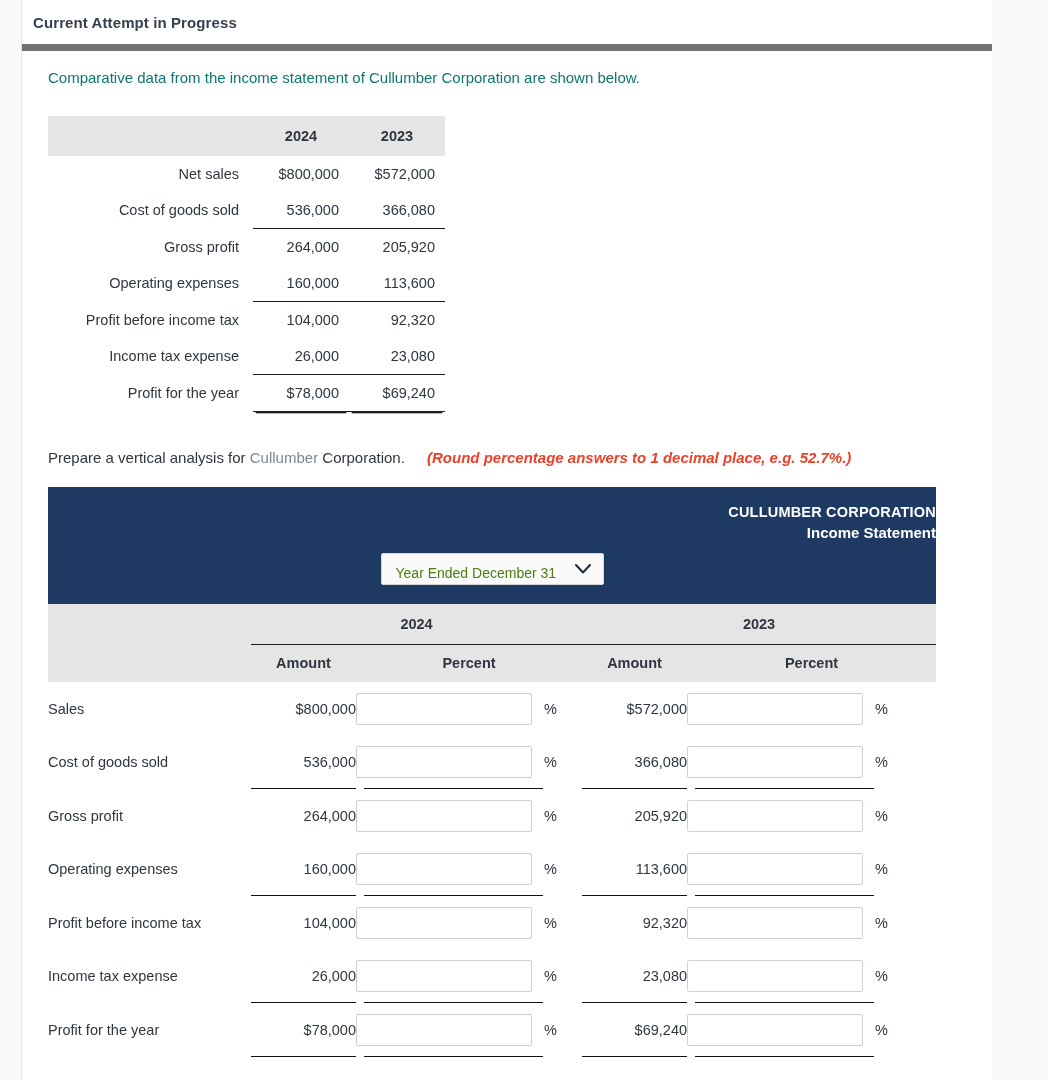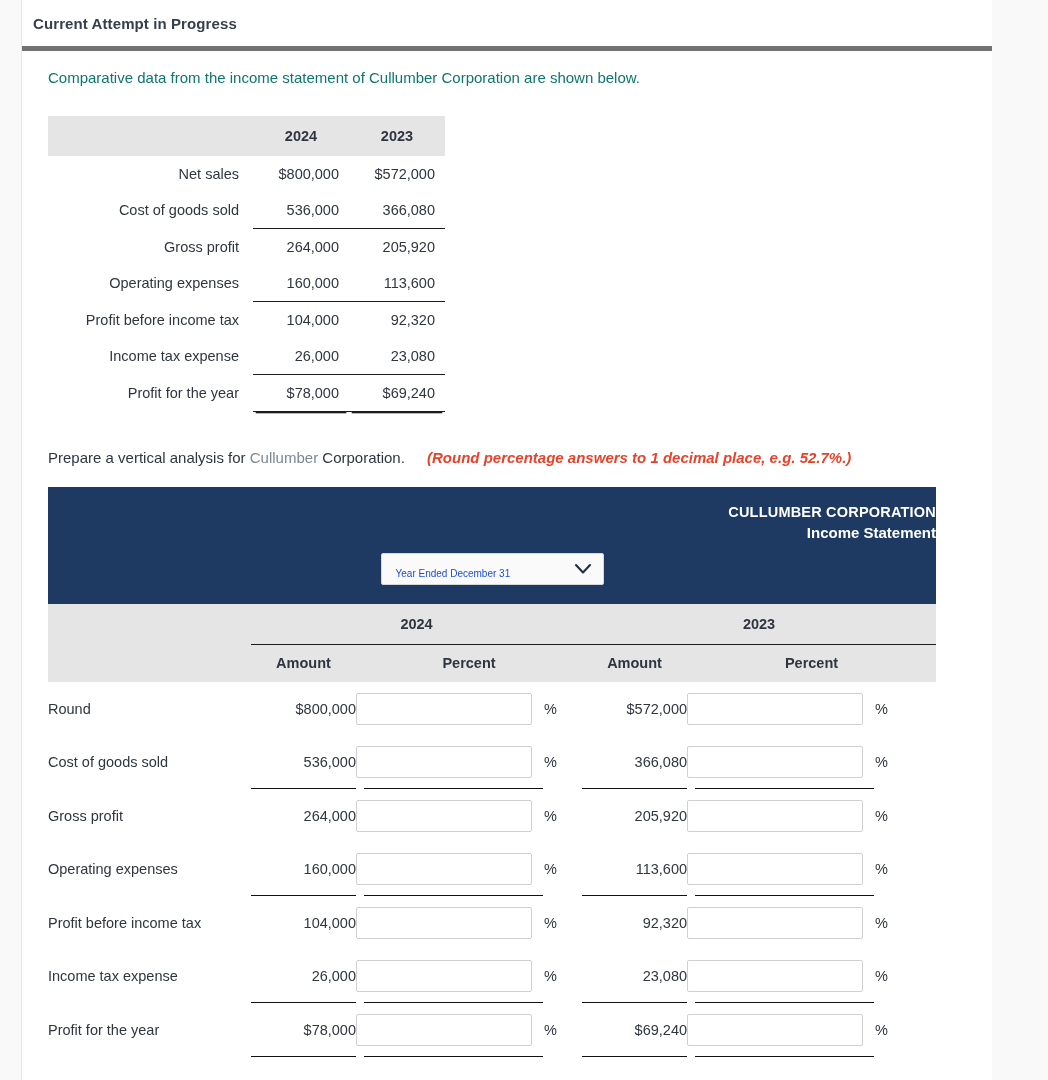--- a/index.html
+++ b/index.html
@@ -31,21 +31,21 @@
     background: #ffffff;
     border-left: 1px solid #e6e6e6;
   }
 
   
   .attempt-header {
     height: 51px;
     display: flex;
     align-items: center;
     padding-left: 11px;
-    border-bottom: 5px solid #737373;
+    border-bottom: 7px solid #737373;
   }
   .attempt-header-title {
     font-size: 15px;
     font-weight: bold;
     color: #353f4d;
     letter-spacing: 0.1px;
   }
 
   
   .body-region {
@@ -146,22 +146,22 @@
     background: #fafafa;
     border: 1px solid #d7d7d7;
     border-radius: 2px;
     display: flex;
     align-items: center;
     justify-content: space-between;
     padding: 0 11px 0 14px;
     cursor: pointer;
   }
   .period-select .ptext {
-    font-size: 10px;
-    color: #1d4ed8;
+    font-size: 14px;
+    color: #4d7c0f;
     margin-top: 8px;
   }
   .chev {
     width: 18px;
     height: 12px;
     display: block;
   }
 
   
   table.vtab {
@@ -365,21 +365,21 @@
                 <td></td>
                 <td class="amt-h">Amount</td>
                 <td>Percent</td>
                 <td class="amt-h">Amount</td>
                 <td>Percent</td>
               </tr>
             </thead>
             <tbody>
 
               <tr class="drow">
-                <td class="lbl-c">Round</td>
+                <td class="lbl-c">Sales</td>
                 <td class="amt-c">$800,000</td>
                 <td class="pct-c">
                   <div class="pct-inner">
                     <input class="pct-input" type="text" value="" style="">
                     <span class="pct-sign">%</span>
                   </div>
                 </td>
                 <td class="amt-c">$572,000</td>
                 <td class="pct-c">
                   <div class="pct-inner">

